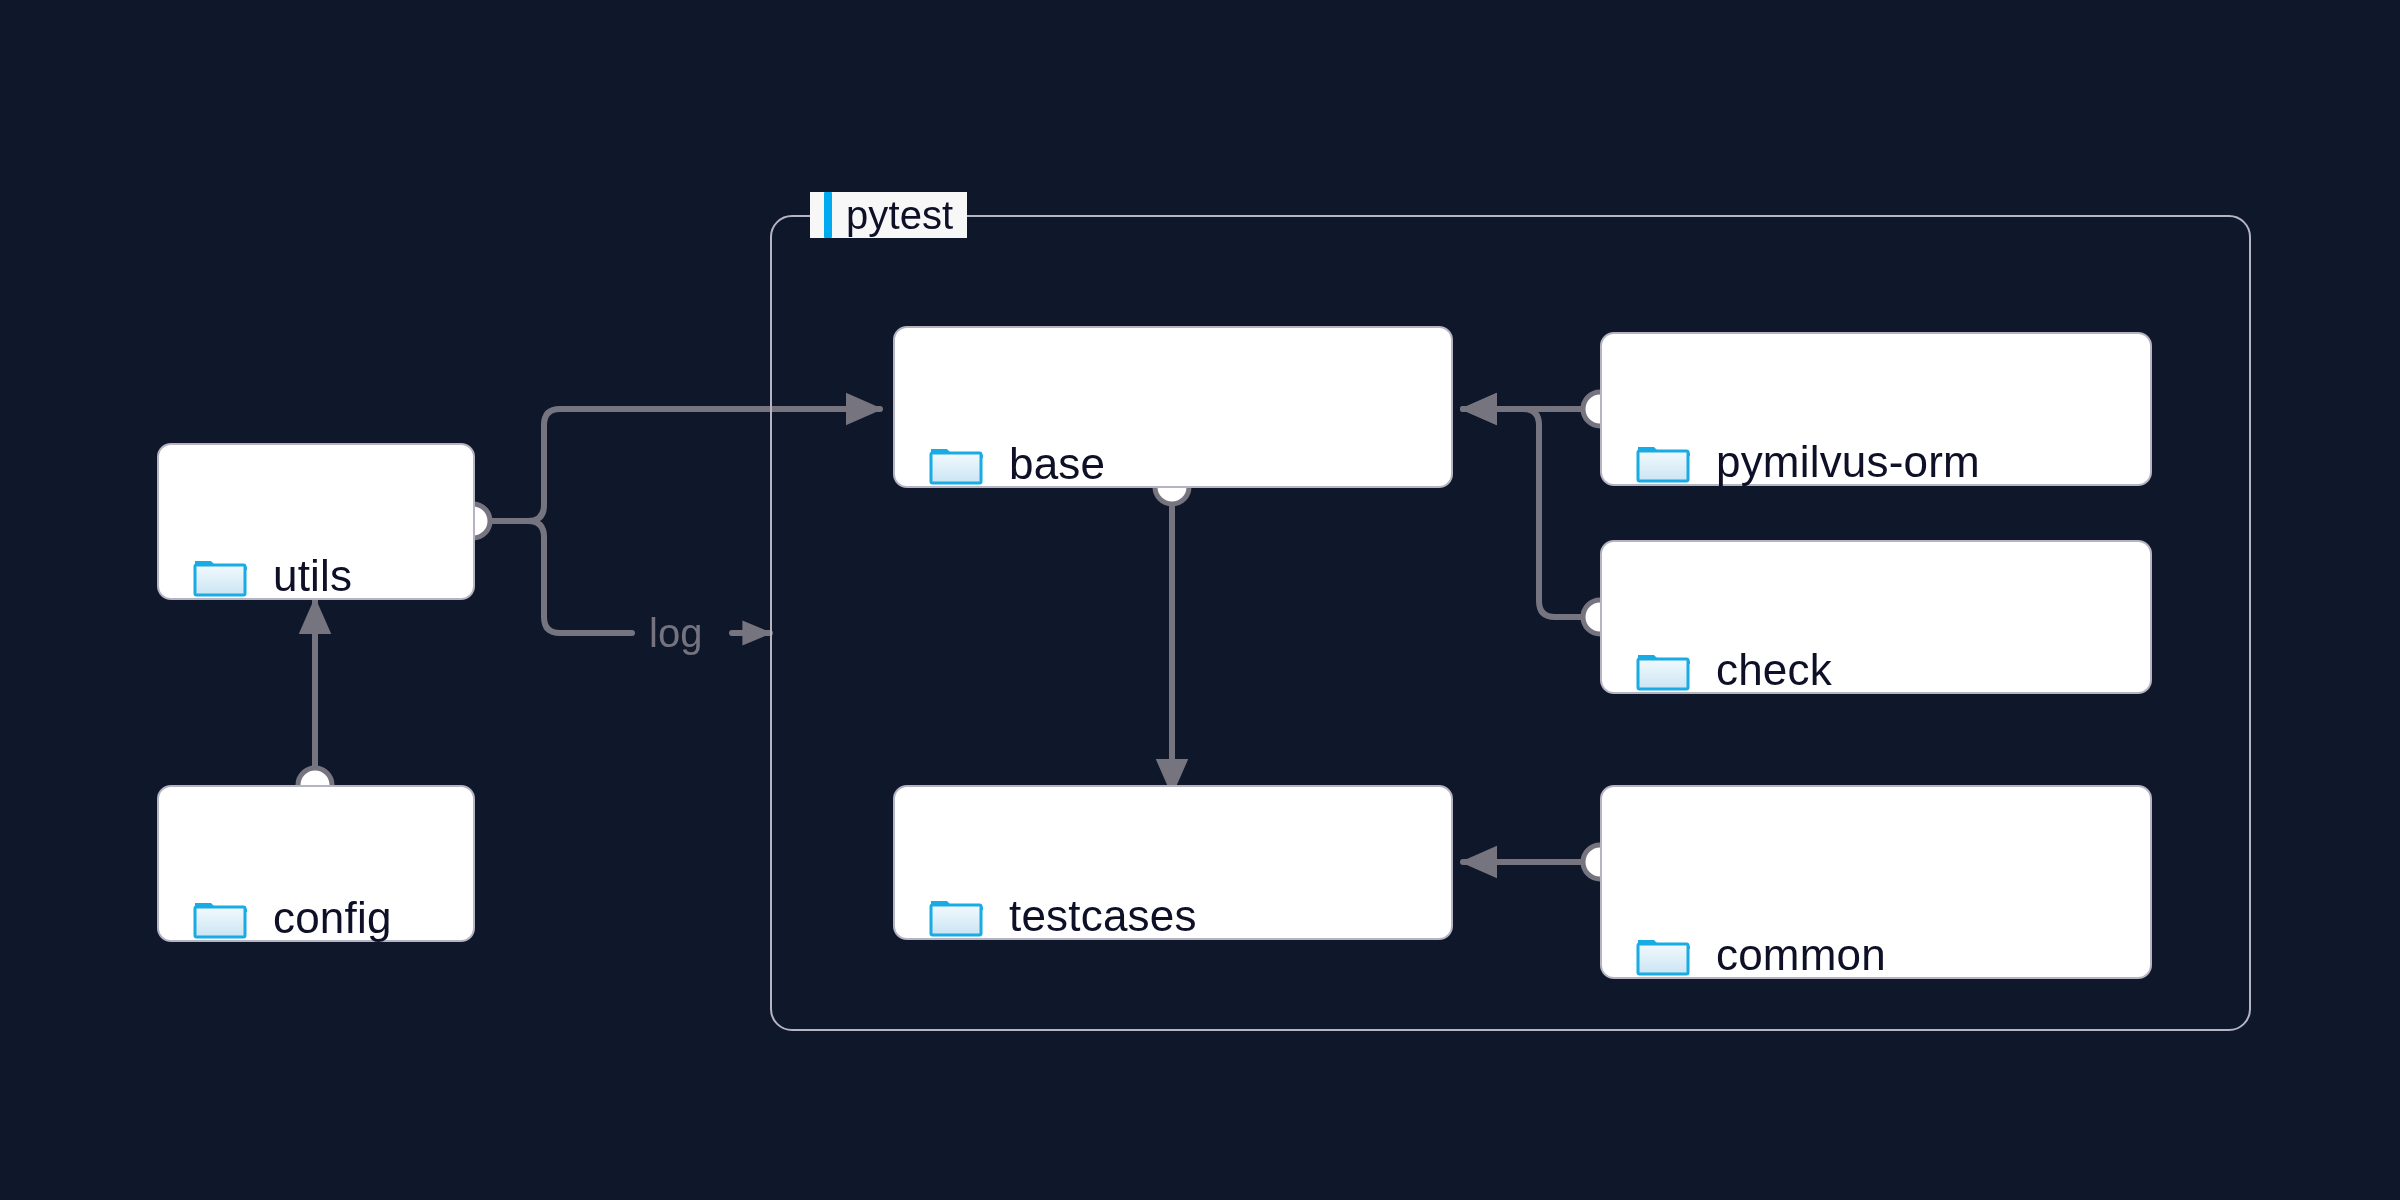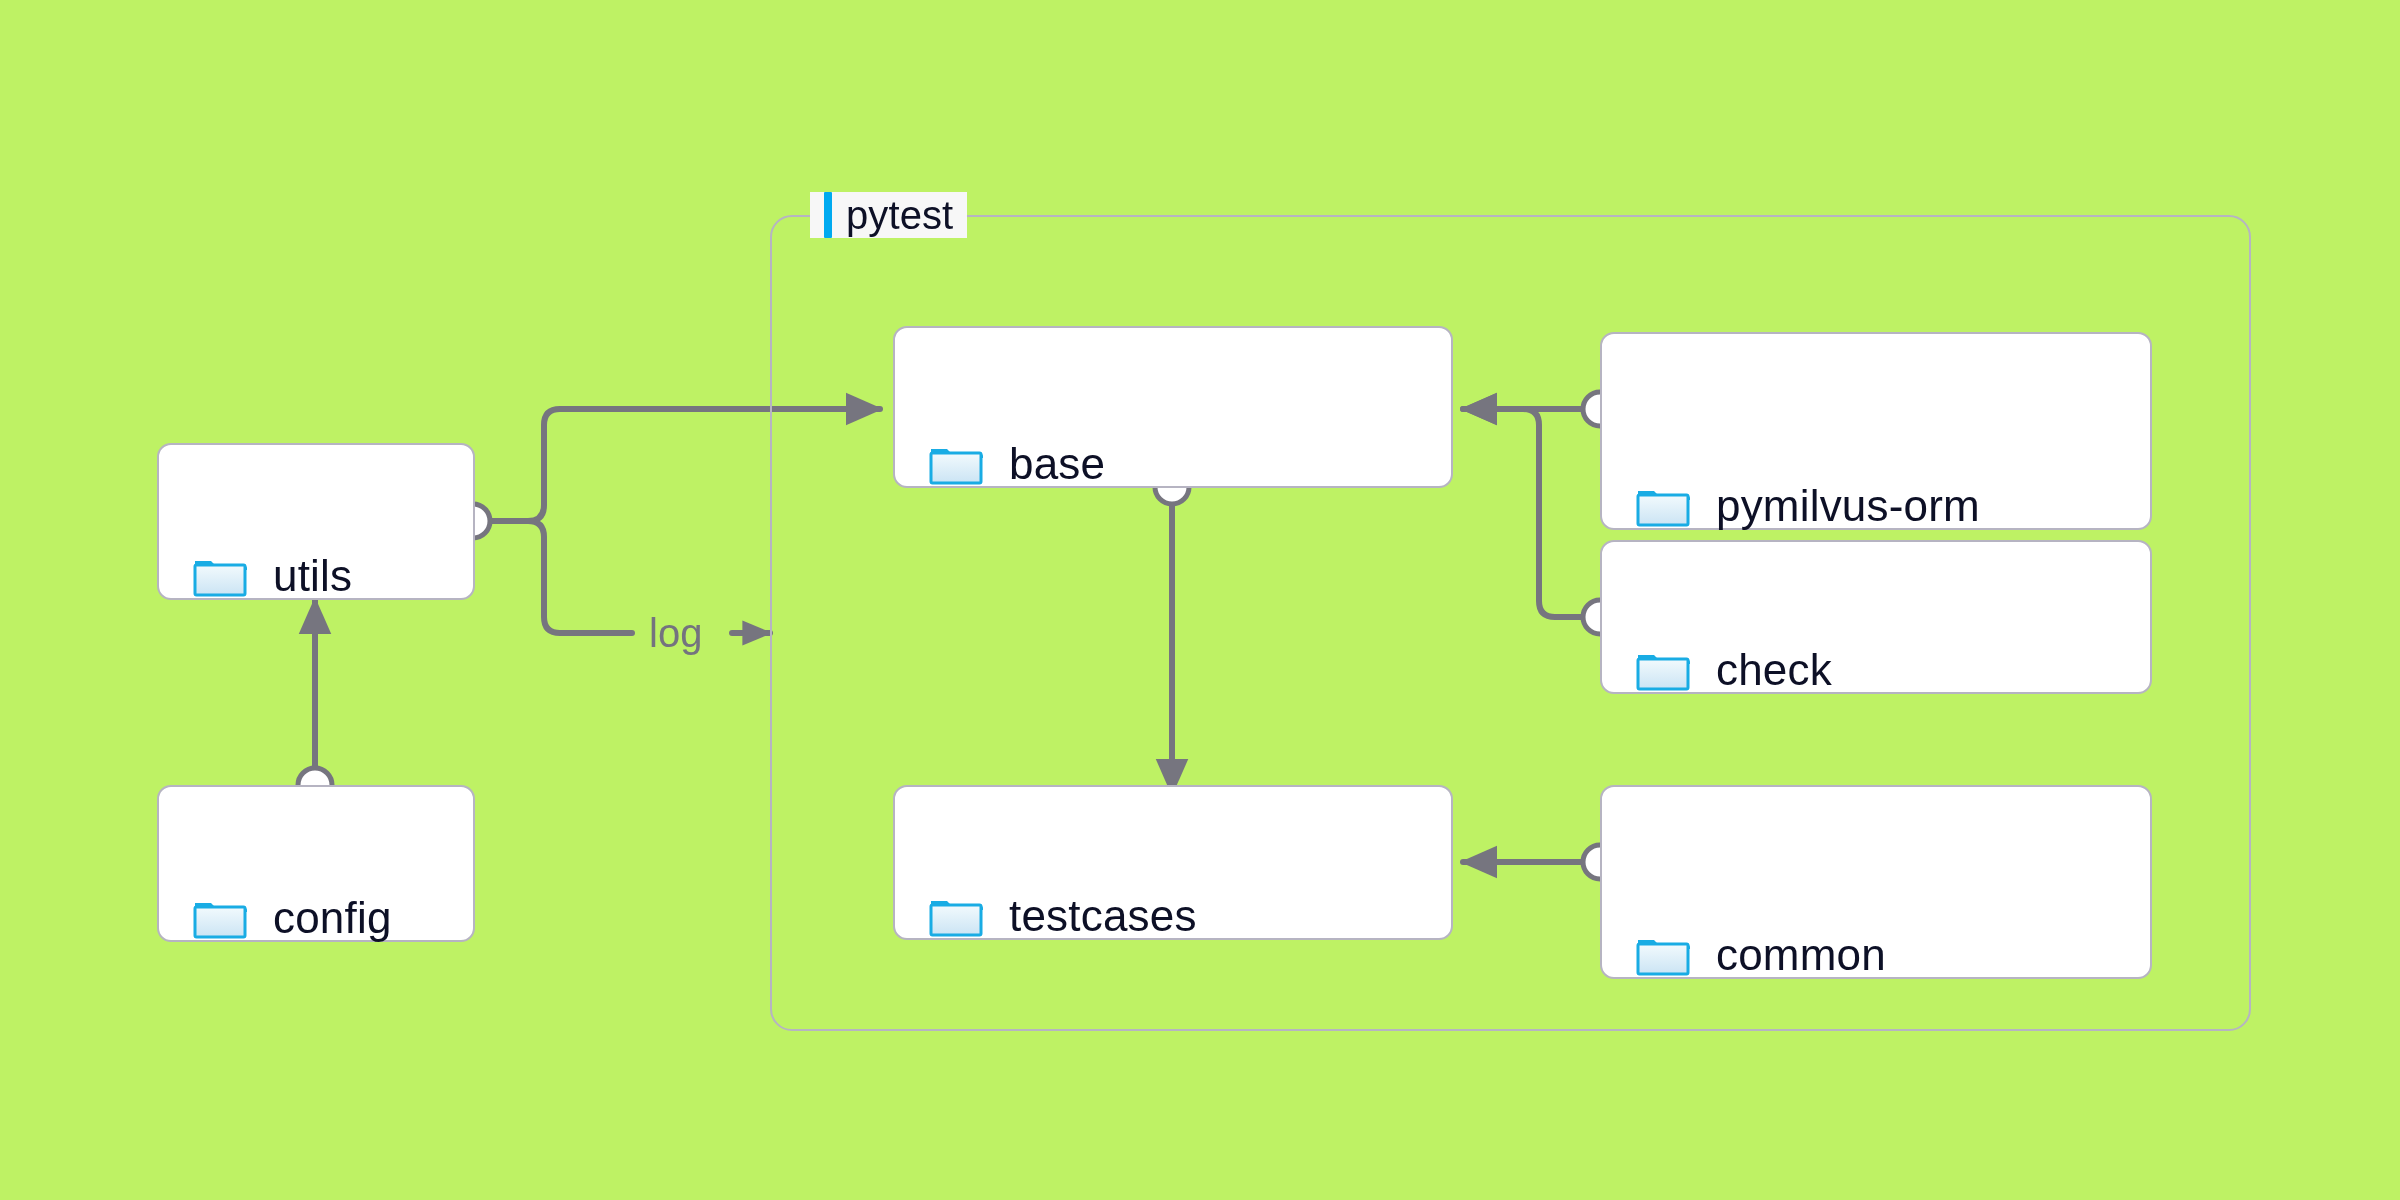--- a/index.html
+++ b/index.html
@@ -5,21 +5,21 @@
 <style>
   html, body {
     margin: 0;
     padding: 0;
     background: #f7f7f7;
   }
   #stage {
     position: relative;
     width: 2400px;
     height: 1200px;
-    background: #bef264;
+    background: #0f172a;
     font-family: "Liberation Sans", sans-serif;
     overflow: hidden;
   }
   #wires {
     position: absolute;
     inset: 0;
     width: 2400px;
     height: 1200px;
     pointer-events: none;
   }
@@ -177,21 +177,21 @@
   <div class="node" style="left:893px; top:785px; width:560px; height:155px;">
     <span class="folder">
       <svg viewBox="0 0 54 46" width="54" height="46">
         <path d="M2 9 h16 l5 5 h29 a2 2 0 0 1 2 2 v2 H2 z" fill="#19ace4"></path>
         <rect x="2" y="13" width="50" height="30" rx="1.5" fill="url(#folderGrad)" stroke="#19ace4" stroke-width="3"></rect>
       </svg>
     </span>
     <span class="name">testcases</span>
   </div>
 
-  <div class="node" style="left:1600px; top:332px; width:552px; height:198px;">
+  <div class="node" style="left:1600px; top:332px; width:552px; height:154px;">
     <span class="folder">
       <svg viewBox="0 0 54 46" width="54" height="46">
         <path d="M2 9 h16 l5 5 h29 a2 2 0 0 1 2 2 v2 H2 z" fill="#19ace4"></path>
         <rect x="2" y="13" width="50" height="30" rx="1.5" fill="url(#folderGrad)" stroke="#19ace4" stroke-width="3"></rect>
       </svg>
     </span>
     <span class="name">pymilvus-orm</span>
   </div>
 
   <div class="node" style="left:1600px; top:540px; width:552px; height:154px;">

